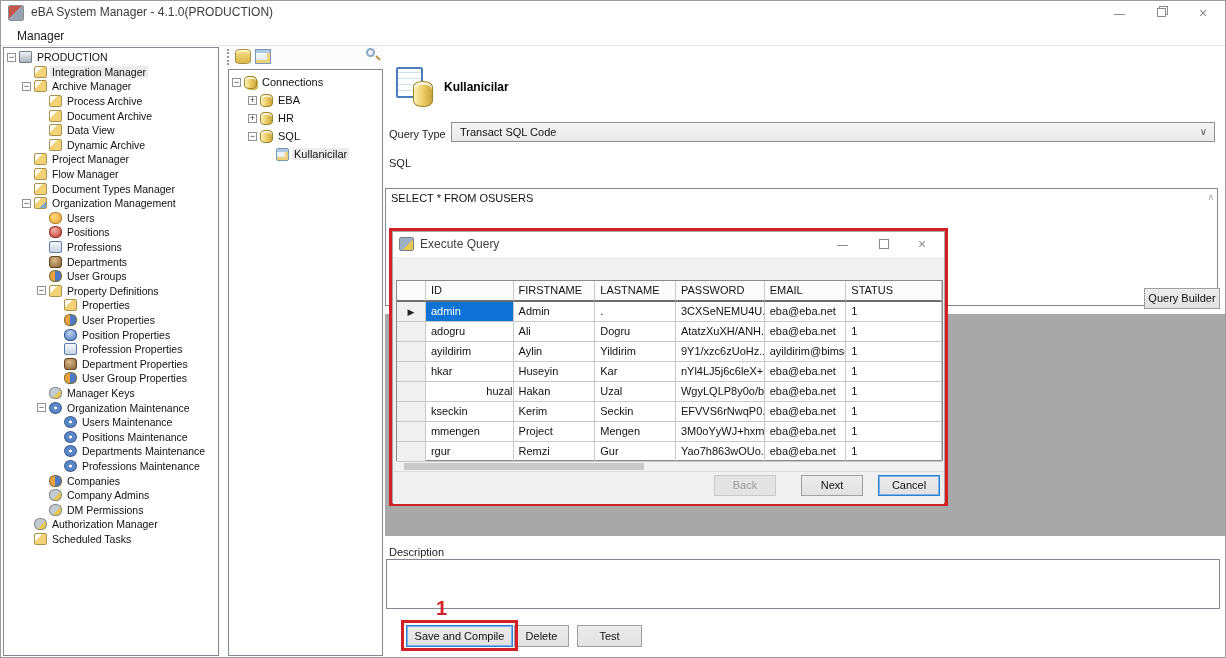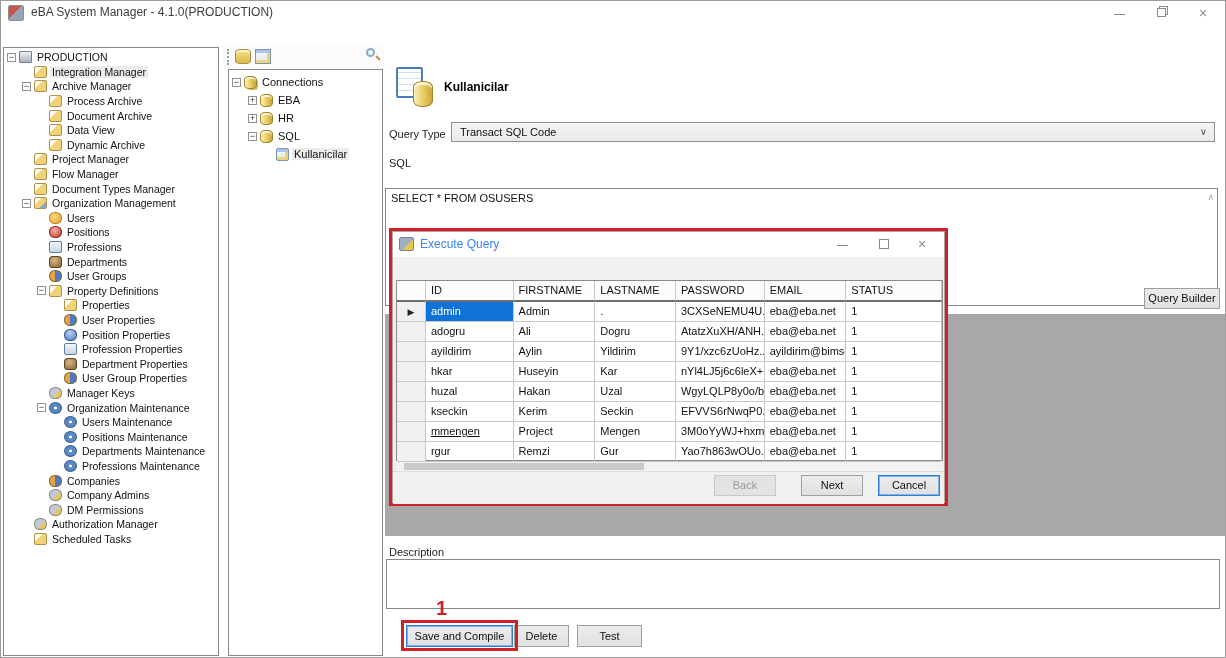--- a/index.html
+++ b/index.html
@@ -85,21 +85,21 @@
   .save-annotation { position:absolute; left:17px; top:574px; width:117px; height:31px; border:3px solid #d22027; }
   .step-num { position:absolute; color:#d22027; font-size:20px; font-weight:bold; font-family:"Liberation Sans",sans-serif; }
   .step1 { left:435px; top:596px; }   
   .step2 { left:764px; top:225px; }
 
   
   .dialog-annotation { position:absolute; left:388px; top:227px; width:559px; height:278px; border:3px solid #d22027; }
   .dialog { position:absolute; left:391px; top:230px; width:553px; height:272px; background:#f0f0f0; border:1px solid #a8a8a8; }
   .dlg-titlebar { position:absolute; left:0; top:0; width:100%; height:25px; background:#fff; }
   .dlg-icon { position:absolute; left:6px; top:5px; width:15px; height:14px; background:linear-gradient(135deg,#9fb0c4 0 60%,#e8c84f 60%); border:1px solid #76808c; border-radius:2px; }
-  .dlg-title { position:absolute; left:27px; top:5px; font-size:12px; color:#3b82f6; }
+  .dlg-title { position:absolute; left:27px; top:5px; font-size:12px; color:#404040; }
   .dlg-ctl { position:absolute; top:0; width:30px; height:25px; text-align:center; color:#8a8a8a; }
   .dlg-min { left:434px; } .dlg-max { left:476px; } .dlg-close { left:514px; }
   .dlg-min i { display:inline-block; width:11px; height:1px; background:#8a8a8a; margin-top:13px; }
   .dlg-max i { display:inline-block; width:10px; height:10px; border:1px solid #8a8a8a; margin-top:7px; }
   .dlg-close i { font-style:normal; font-size:14px; line-height:25px; }
   .tabstrip { position:absolute; left:0; top:25px; width:100%; height:23px; border-bottom:1px solid #c8c8c8; background:#f0f0f0; }
   .tab { position:absolute; top:2px; height:21px; font-size:11px; line-height:20px; text-align:center; color:#111; }
   .tab.active { left:3px; width:80px; background:#fff; border:1px solid #c8c8c8; border-bottom:none; }
   .tab.inactive { left:85px; width:62px; background:#f0f0f0; border:1px solid #d5d5d5; border-bottom:none; top:4px; height:19px; }
 
@@ -124,20 +124,23 @@
 <div class="window">
 
   <div class="titlebar">
     <span class="app-icon"></span>
     <span class="title-text">eBA System Manager - 4.1.0(PRODUCTION)</span>
     <span class="winctl wc-min"><i></i></span>
     <span class="winctl wc-rest"><i></i></span>
     <span class="winctl wc-close"><i>×</i></span>
   </div>
 
+  <div class="menubar">
+    <span class="menu-item">Manager</span>
+  </div>
 
   <div class="left-panel" id="nav-tree">
       <div class="tree-row" style="padding-left: 3px;">
         <span class="expander">−</span>
         <span class="ticon icon-server"></span>
         <span class="tlabel">PRODUCTION</span>
       </div>
       <div class="tree-row" style="padding-left: 18px;">
         <span class="expander hidden">−</span>
         <span class="ticon icon-manager"></span>
@@ -429,39 +432,39 @@
           <div class="g-cell g-sel" style="width: 29px;"></div>
           <div class="g-cell" style="width: 88px;">hkar</div>
           <div class="g-cell" style="width: 82px;">Huseyin</div>
           <div class="g-cell" style="width: 81px;">Kar</div>
           <div class="g-cell" style="width: 89px;">nYl4LJ5j6c6leX+...</div>
           <div class="g-cell" style="width: 82px;">eba@eba.net</div>
           <div class="g-cell" style="width: 96px;">1</div>
         </div>
         <div class="g-row">
           <div class="g-cell g-sel" style="width: 29px;"></div>
-          <div class="g-cell" style="width: 88px;">huzal</div>
+          <div class="g-cell" style="width: 88px; text-align: right;">huzal</div>
           <div class="g-cell" style="width: 82px;">Hakan</div>
           <div class="g-cell" style="width: 81px;">Uzal</div>
           <div class="g-cell" style="width: 89px;">WgyLQLP8y0o/b...</div>
           <div class="g-cell" style="width: 82px;">eba@eba.net</div>
           <div class="g-cell" style="width: 96px;">1</div>
         </div>
         <div class="g-row">
           <div class="g-cell g-sel" style="width: 29px;"></div>
           <div class="g-cell" style="width: 88px;">kseckin</div>
           <div class="g-cell" style="width: 82px;">Kerim</div>
           <div class="g-cell" style="width: 81px;">Seckin</div>
           <div class="g-cell" style="width: 89px;">EFVVS6rNwqP0...</div>
           <div class="g-cell" style="width: 82px;">eba@eba.net</div>
           <div class="g-cell" style="width: 96px;">1</div>
         </div>
         <div class="g-row">
           <div class="g-cell g-sel" style="width: 29px;"></div>
-          <div class="g-cell" style="width: 88px; text-decoration: underline;">mmengen</div>
+          <div class="g-cell" style="width: 88px;">mmengen</div>
           <div class="g-cell" style="width: 82px;">Project</div>
           <div class="g-cell" style="width: 81px;">Mengen</div>
           <div class="g-cell" style="width: 89px;">3M0oYyWJ+hxm...</div>
           <div class="g-cell" style="width: 82px;">eba@eba.net</div>
           <div class="g-cell" style="width: 96px;">1</div>
         </div>
         <div class="g-row">
           <div class="g-cell g-sel" style="width: 29px;"></div>
           <div class="g-cell" style="width: 88px;">rgur</div>
           <div class="g-cell" style="width: 82px;">Remzi</div>

